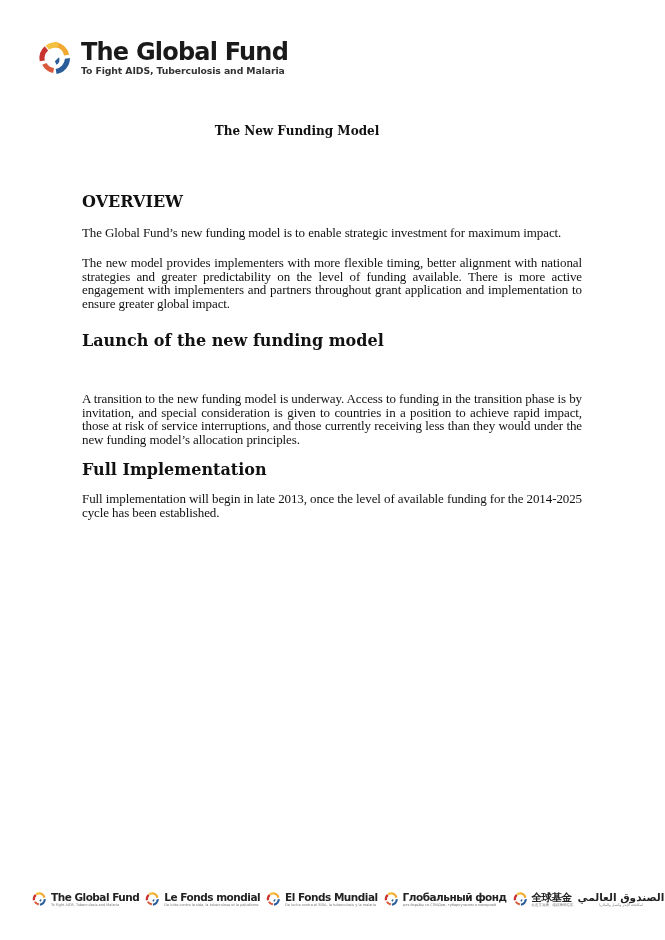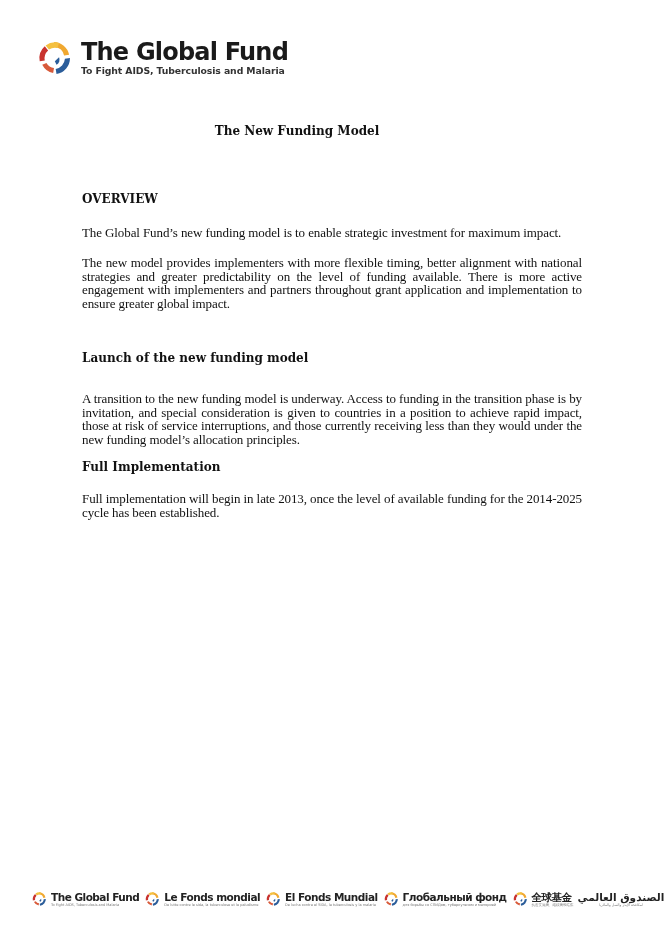--- a/index.html
+++ b/index.html
@@ -7,21 +7,21 @@
   .logo { position:absolute; left:33px; top:37px; display:flex; align-items:center; }
   .logo-mark { width:42px; height:42px; margin-right:6px; }
   .logo-text { display:flex; flex-direction:column; }
   .logo-title { font-family:"DejaVu Sans", "Liberation Sans", sans-serif; font-weight:bold; font-size:24px; letter-spacing:-0.8px; line-height:26px; color:#1a1a1a; }
   .logo-sub { font-family:"DejaVu Sans", "Liberation Sans", sans-serif; font-size:9.3px; font-weight:bold; color:#333; line-height:12px; letter-spacing:-0.1px; }
 
   .doc-title { position:absolute; top:124px; left:0; width:594px; text-align:center; font-weight:bold; font-size:12px; font-family:"DejaVu Serif", "Liberation Serif", serif; }
 
   .content { position:absolute; left:82px; width:500px; font-size:11.4px; line-height:13.6px; }
   .content p { margin:0; text-align:justify; font-family:"Liberation Serif", "DejaVu Serif", serif; font-size:13px; line-height:13.6px; letter-spacing:-0.1px; }
-  .h { font-weight:bold; font-size:12px; font-family:"DejaVu Serif", "Liberation Serif", serif; position:absolute; left:82px; }
+  .h { font-weight:bold; font-size:16px; font-family:"DejaVu Serif", "Liberation Serif", serif; position:absolute; left:82px; }
 
   .footer { position:absolute; top:884px; left:30px; width:600px; height:30px; display:flex; align-items:center; gap:4px; }
   .f-item { display:flex; align-items:center; }
   .f-mark { width:18px; height:18px; margin-right:3px; }
   .f-text { display:flex; flex-direction:column; }
   .f-title { font-family:"DejaVu Sans", "Liberation Sans", sans-serif; font-weight:bold; font-size:10.5px; letter-spacing:-0.5px; line-height:12px; color:#222; white-space:nowrap; }
   .f-sub { font-family:"DejaVu Sans", "Liberation Sans", sans-serif; font-size:3.5px; color:#777; line-height:5px; white-space:nowrap; }
 </style>
 </head>
 <body>
@@ -52,21 +52,21 @@
 <div class="doc-title">The New Funding Model</div>
 
 <div class="h" style="top:192px;">OVERVIEW</div>
 <div class="content" style="top:226px;">
   <p>The Global Fund’s new funding model is to enable strategic investment for maximum impact.</p>
 </div>
 <div class="content" style="top:256px;">
   <p>The new model provides implementers with more flexible timing, better alignment with national strategies and greater predictability on the level of funding available. There is more active engagement with implementers and partners throughout grant application and implementation to ensure greater global impact.</p>
 </div>
 
-<div class="h" style="top:351px;">Launch of the new funding model</div>
+<div class="h" style="top:331px;">Launch of the new funding model</div>
 <div class="content" style="top:392px;">
   <p>A transition to the new funding model is underway. Access to funding in the transition phase is by invitation, and special consideration is given to countries in a position to achieve rapid impact, those at risk of service interruptions, and those currently receiving less than they would under the new funding model’s allocation principles.</p>
 </div>
 
 <div class="h" style="top:460px;">Full Implementation</div>
 <div class="content" style="top:492px;">
   <p>Full implementation will begin in late 2013, once the level of available funding for the 2014-2025 cycle has been established.</p>
 </div>
 
 <div class="footer">

